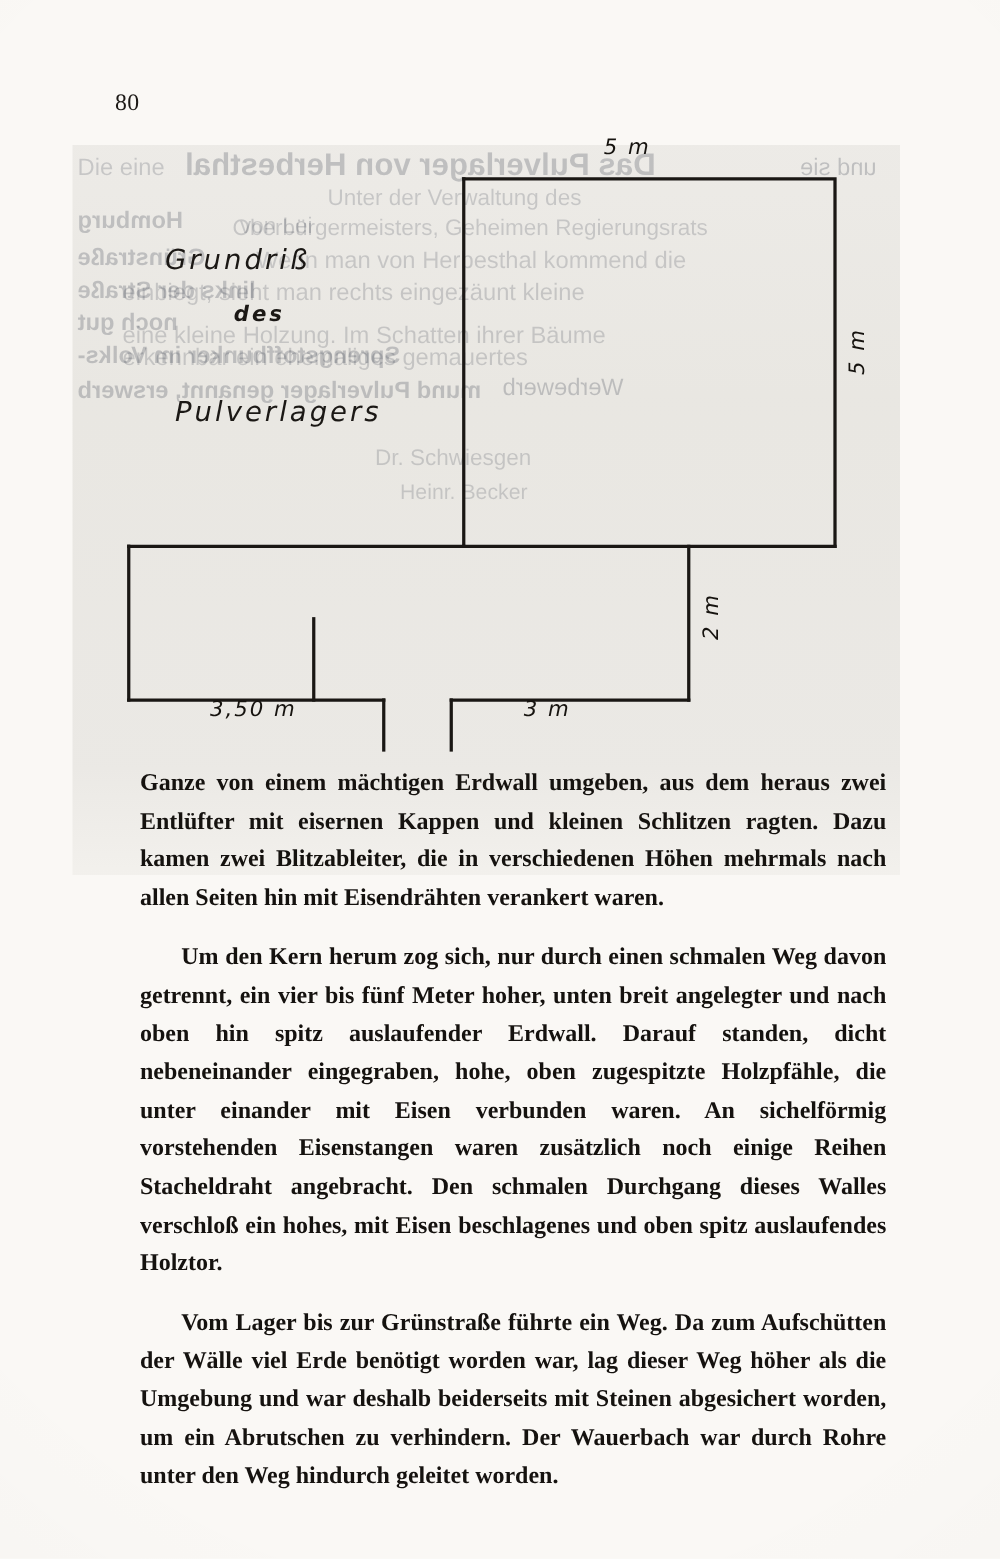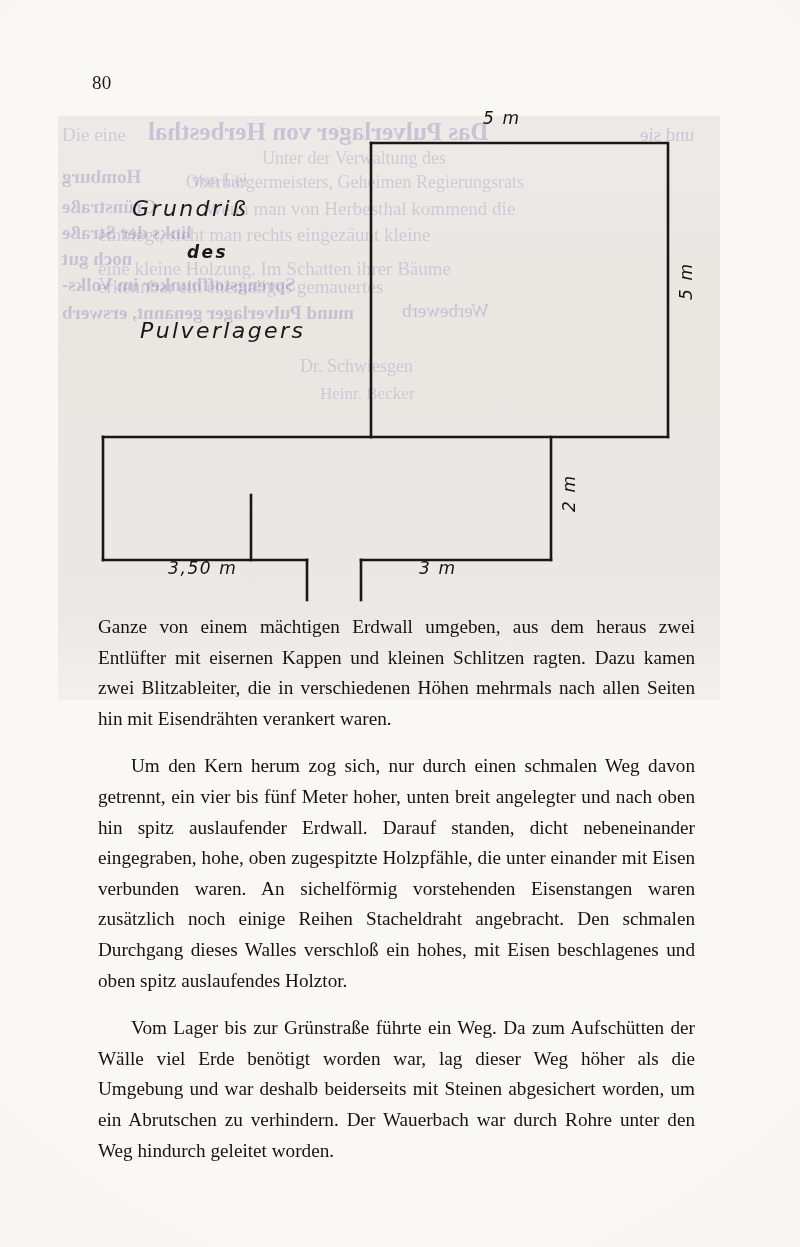--- a/index.html
+++ b/index.html
@@ -35,24 +35,24 @@
     background:linear-gradient(to bottom,#eceae6 0%, #e8e6e1 35%, #eae8e4 85%, #f2f0ec 100%);
   }
 
   
   .ghostlayer{
     position:absolute; left:0; top:0; width:800px; height:720px;
     overflow:hidden; pointer-events:none;
   }
   .ghost{
     position:absolute;
-    color:#4c1d95;
+    color:#0f172a;
     opacity:.165;
     white-space:nowrap;
-    font-family:Liberation Serif, serif;
+    font-family:Liberation Sans, sans-serif;
   }
   .ghost.mirror{ transform:scaleX(-1); transform-origin:center; opacity:.20; }
 
   
   .folio{
     position:absolute; left:92px; top:72px;
     font-size:19px; color:#1d1a17; letter-spacing:.2px;
   }
 
   
@@ -77,27 +77,27 @@
     white-space:nowrap;
   }
   .dim.rot{ transform:rotate(-90deg); transform-origin:left top; }
 
   
   .plan{ position:absolute; left:0; top:0; width:800px; height:720px; }
 
   
   .body{
     position:absolute;
-    left:98px; top:612px; width:597px;
+    left:112px; top:612px; width:597px;
     font-size:19.2px;
     line-height:30.6px;
     color:#15120f;
     text-align:justify;
     text-justify:inter-word;
-    -webkit-hyphens:none; hyphens:none;
+    -webkit-hyphens:none; hyphens:none;font-weight:bold;
   }
   .body p{ margin:0; }
   .body p + p{ margin-top:17px; text-indent:33px; }
   .body p.first{ text-indent:0; }
 </style>
 </head>
 <body>
 
 <div id="page">
 

